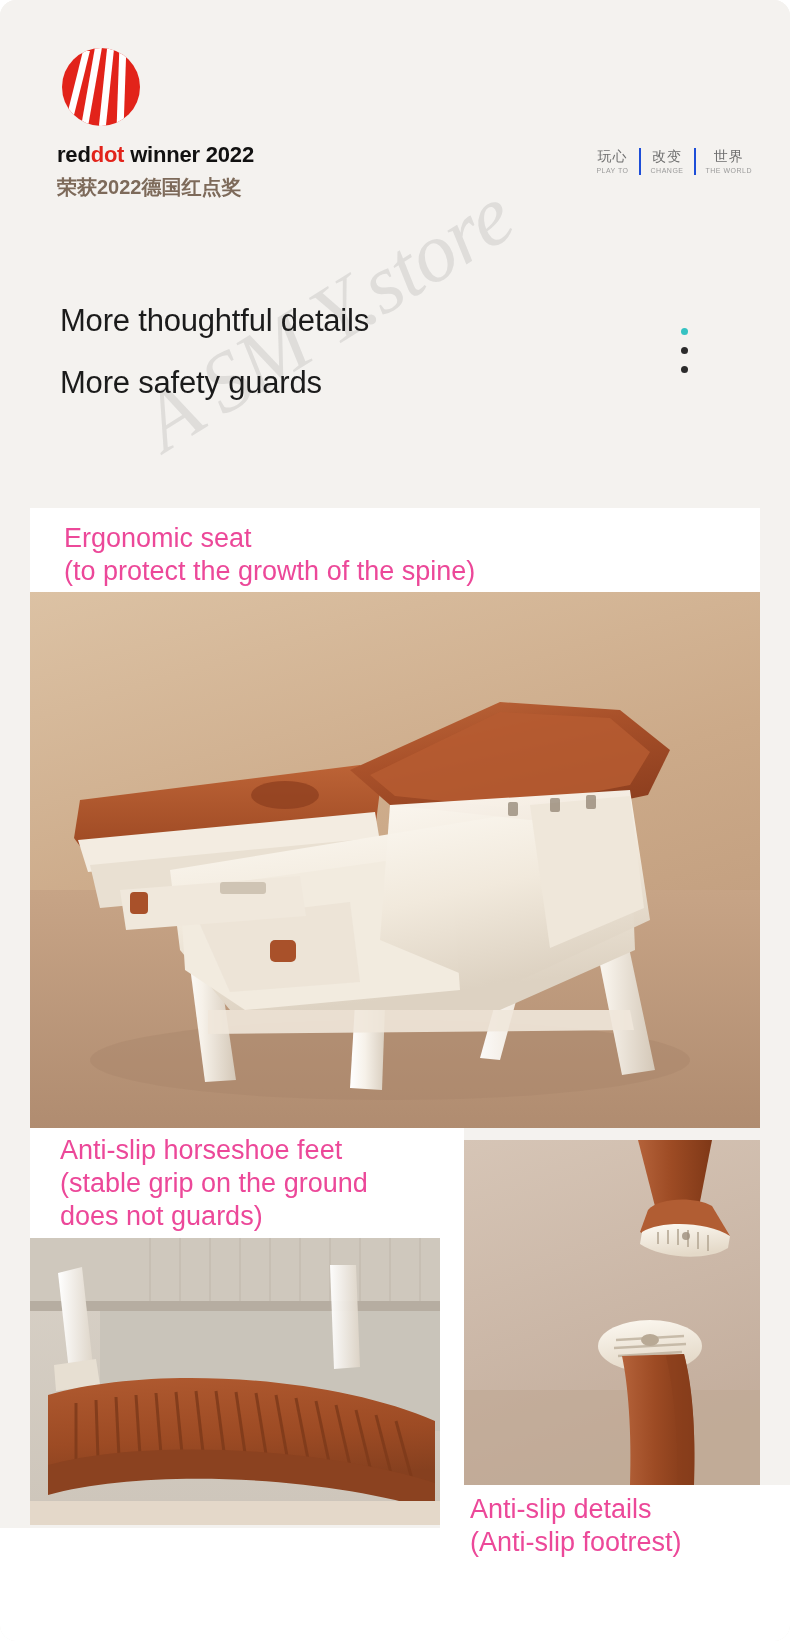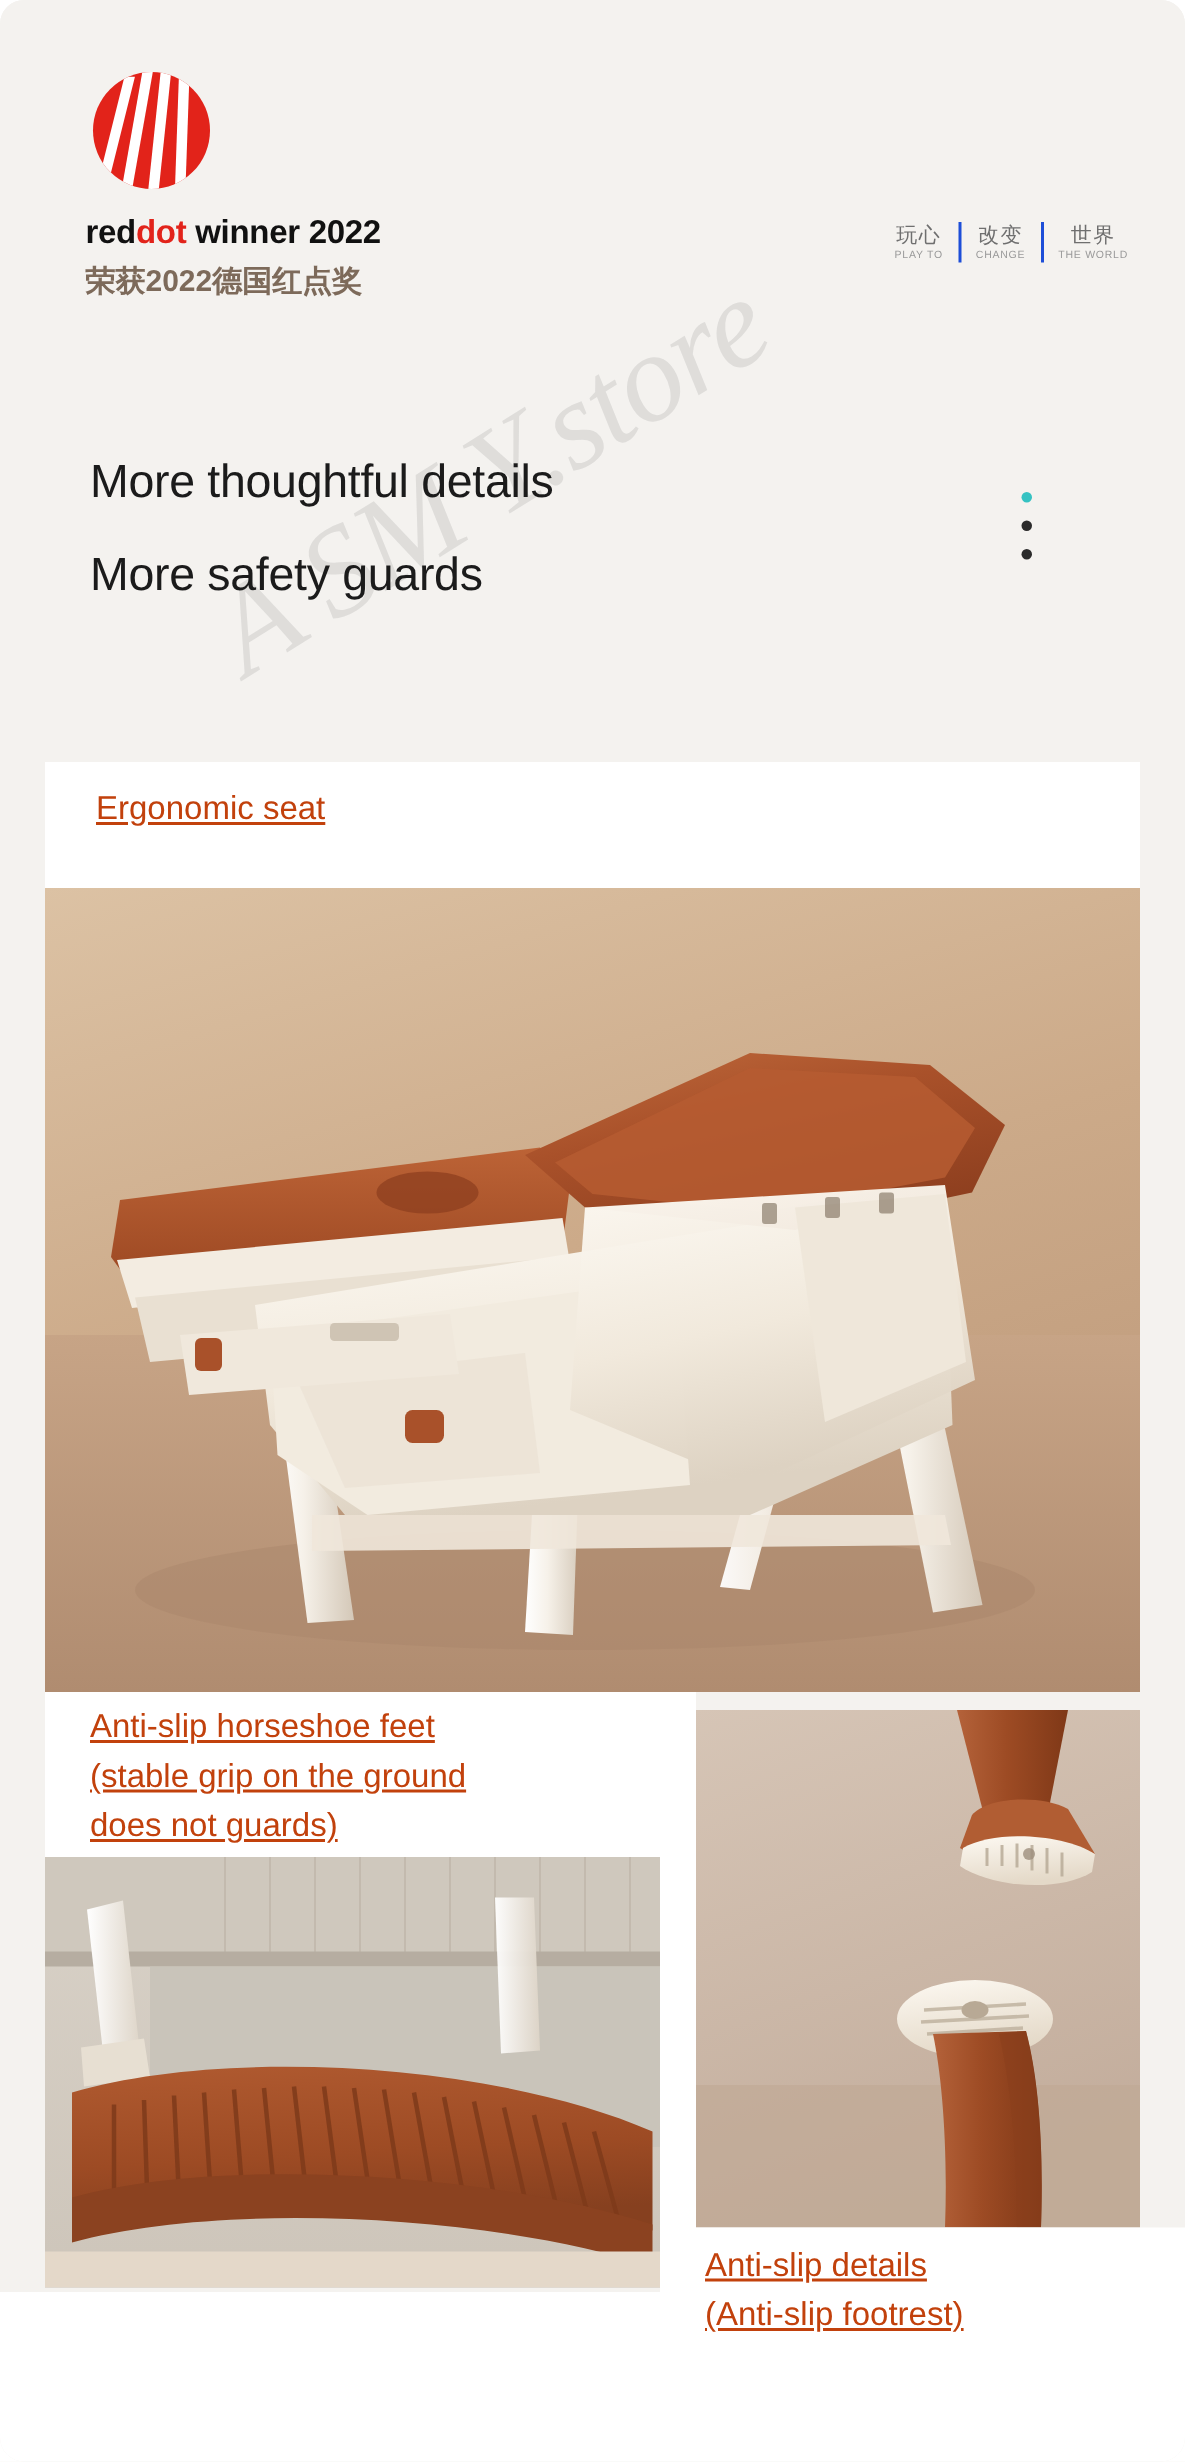--- a/index.html
+++ b/index.html
@@ -154,25 +154,24 @@
   }
   .dot-deco i.teal { background: #35c2c2; }
 
   
   .caption-card {
     position: absolute;
     background: #ffffff;
     z-index: 7;
   }
   .caption-text {
-    font-size: 22px;
-    color: #c2410c;
+    font-size: 27px;
+    color: #ec4899;
     line-height: 33px;
     white-space: nowrap;
-    text-decoration: underline;
   }
 
   
   .photo-main {
     position: absolute;
     left: 30px;
     top: 590px;
     width: 730px;
     height: 538px;
     overflow: hidden;
@@ -338,20 +337,21 @@
       <rect x="556" y="205" width="10" height="14" rx="2" fill="#7a6a58" opacity="0.6"></rect>
 
       <path d="M90 300 L270 286 L276 326 L96 340 Z" fill="#f0e8dc"></path>
       <rect x="100" y="302" width="18" height="22" rx="4" fill="#a9512a"></rect>
       <rect x="190" y="292" width="46" height="12" rx="3" fill="#cfc4b4"></rect>
     </svg>
   </div>
 
   <div class="caption-card" style="left:30px; top:508px; width:730px; height:84px; padding-top:0;">
     <div class="caption-text" style="padding:14px 0 0 34px;">Ergonomic seat</div>
+    <div class="caption-text" style="padding:0 0 0 34px;">(to protect the growth of the spine)</div>
   </div>
 
   <div class="photo-left">
     <svg width="410" height="300" viewBox="0 0 410 300" style="display:block">
       <defs>
         <linearGradient id="fr1" x1="0" y1="0" x2="0.2" y2="1">
           <stop offset="0%" stop-color="#b05a30"></stop>
           <stop offset="60%" stop-color="#9d4b24"></stop>
           <stop offset="100%" stop-color="#86401f"></stop>
         </linearGradient>

